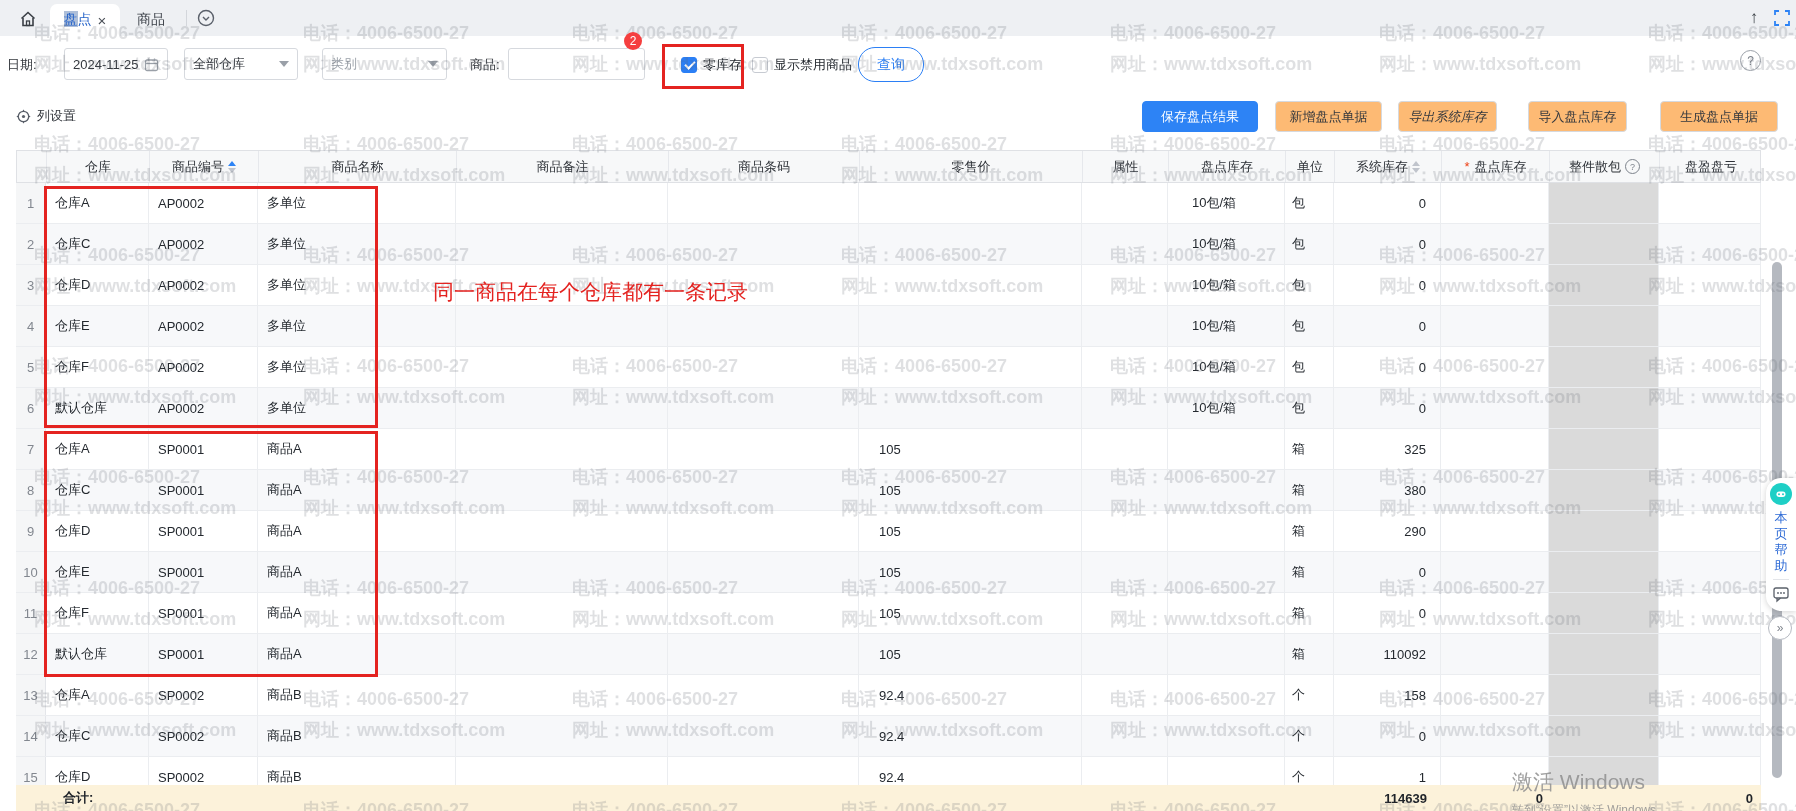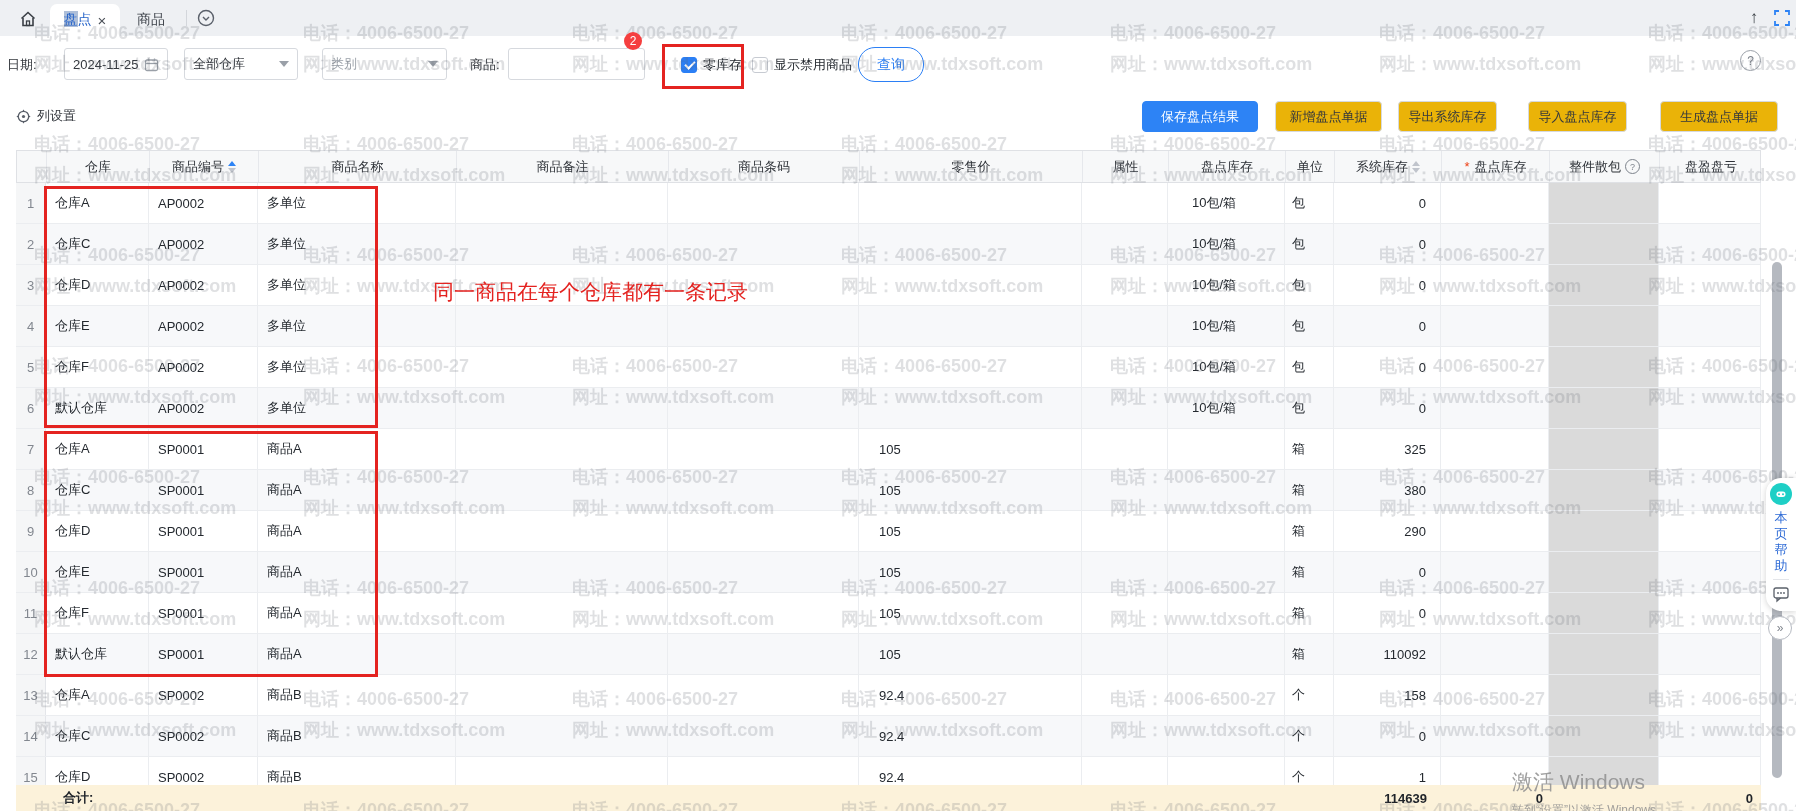--- a/index.html
+++ b/index.html
@@ -31,21 +31,21 @@
   .cbx{position:relative;width:16px;height:16px;border:1px solid #c7cbd2;border-radius:3px;background:#fff;box-sizing:border-box;}
   .cbx.on{background:#2b7ff5;border-color:#2b7ff5;}
   .cbx.on::after{content:"";position:absolute;left:5px;top:1px;width:4px;height:8px;border:solid #fff;border-width:0 2px 2px 0;transform:rotate(45deg);}
   .query-btn{position:absolute;left:858px;top:11px;width:64px;height:33px;border:1px solid #2b7ff5;border-radius:17px;
              background:#fff;color:#2b7ff5;font-size:14px;display:flex;align-items:center;justify-content:center;cursor:pointer;}
   .help-q{position:absolute;left:1740px;top:14px;width:19px;height:19px;border:1px solid #9aa0a8;border-radius:50%;
           color:#7d838c;font-size:12px;display:flex;align-items:center;justify-content:center;cursor:pointer;}
   
   .actionbar{position:absolute;top:90px;left:0;right:0;height:60px;background:#fff;z-index:10;}
   .col-settings{position:absolute;left:16px;top:17px;display:flex;align-items:center;gap:6px;color:#33373d;cursor:pointer;}
-  .act-btn{position:absolute;top:11px;height:31px;border:1px solid #d6d9de;border-radius:4px;background:#eab308;color:#33373d;
+  .act-btn{position:absolute;top:11px;height:31px;border:1px solid #d6d9de;border-radius:4px;background:#fdba74;color:#33373d;
            font-size:13px;display:flex;align-items:center;justify-content:center;box-sizing:border-box;cursor:pointer;}
   .act-btn.primary{background:#2d83f5;border-color:#2d83f5;color:#fff;}
   
   .table-area{position:absolute;left:16px;top:150px;width:1745px;height:661px;z-index:20;
               --cols:30px 103px 109px 198px 212px 191px 223px 86px 117px 49px 107px 108px 110px 102px;}
   .grid-header{display:grid;grid-template-columns:var(--cols);height:33px;background:#f7f8f9;
                border:1px solid #dfe1e5;box-sizing:border-box;}
   .gh-cell{display:flex;align-items:center;justify-content:center;gap:4px;border-right:1px solid #e6e8ec;
            font-size:13px;color:#2e3238;overflow:hidden;cursor:pointer;}
   .gh-cell:last-child{border-right:none;}
@@ -178,21 +178,21 @@
         <circle cx="7.5" cy="7.5" r="1.6" fill="#5a606a"></circle>
         <line x1="7.5" y1="0.8" x2="7.5" y2="2.6" stroke="#5a606a" stroke-width="1.3"></line>
         <line x1="7.5" y1="12.4" x2="7.5" y2="14.2" stroke="#5a606a" stroke-width="1.3"></line>
         <line x1="0.8" y1="7.5" x2="2.6" y2="7.5" stroke="#5a606a" stroke-width="1.3"></line>
         <line x1="12.4" y1="7.5" x2="14.2" y2="7.5" stroke="#5a606a" stroke-width="1.3"></line>
       </svg>
       <span>列设置</span>
     </div>
     <div class="act-btn primary" style="left:1142px;width:116px;">保存盘点结果</div>
     <div class="act-btn" style="left:1275px;width:107px;">新增盘点单据</div>
-    <div class="act-btn" style="left:1398px;width:99px;">导出系统库存</div>
+    <div class="act-btn" style="left:1398px;width:99px;font-style:italic;">导出系统库存</div>
     <div class="act-btn" style="left:1528px;width:99px;">导入盘点库存</div>
     <div class="act-btn" style="left:1660px;width:118px;">生成盘点单据</div>
   </div>
 
   <div class="table-area">
     <div class="grid-header">
       <div class="gh-cell"></div>
       <div class="gh-cell">
           <span>仓库</span>
         </div>

